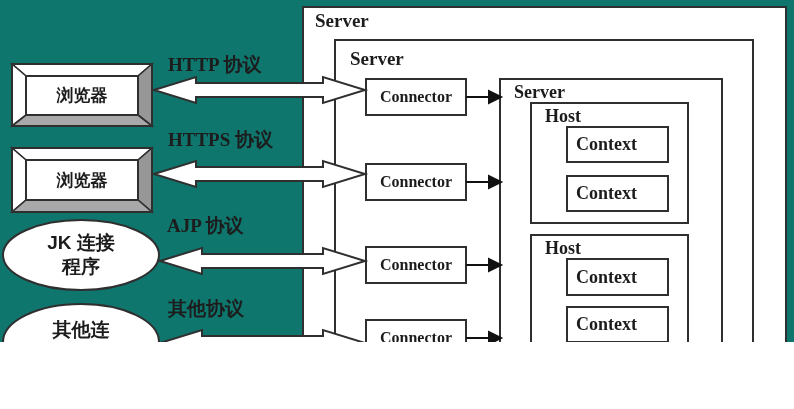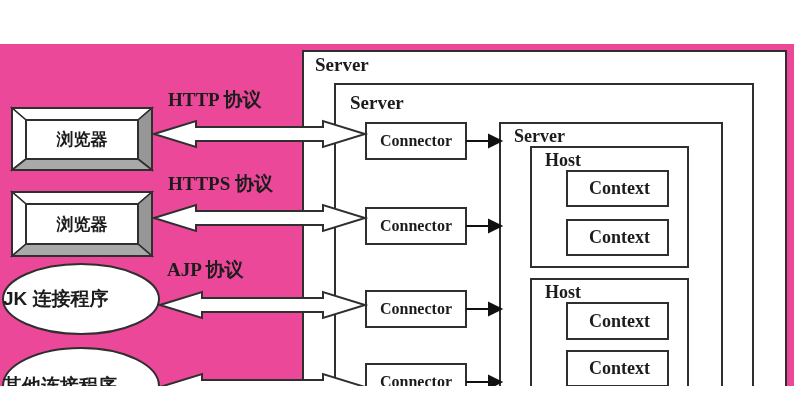--- a/index.html
+++ b/index.html
@@ -2,23 +2,22 @@
 <html><head>
 <meta charset="utf-8">
 <style>
   * { margin: 0; padding: 0; box-sizing: border-box; }
   html, body { background: #ffffff; }
   body { font-family: "Liberation Serif", serif; }
   .canvas {
     position: relative;
     width: 794px;
     height: 342px;
-    background: #ec4899;
+    background: #0f766e;
     overflow: hidden;
-    margin-top: 44px;
   }
   .canvas svg {
     position: absolute;
     left: 0; top: 0;
     width: 794px; height: 409px;
     z-index: 5;
   }
   .lbl {
     position: absolute;
     z-index: 10;
@@ -42,21 +41,21 @@
     align-items: center;
     justify-content: center;
     font-family: "Liberation Serif", serif;
     font-weight: 600;
     font-size: 16px;
   }
   .context-lbl {
     display: flex;
     align-items: center;
     justify-content: flex-start;
-    padding-left: 22px;
+    padding-left: 9px;
     font-family: "Liberation Serif", serif;
     font-weight: 600;
     font-size: 18px;
   }
   .protocol-lbl {
     font-family: "Liberation Serif", "Liberation Sans", sans-serif;
     font-weight: 700;
     font-size: 19px;
     line-height: 22px;
   }
@@ -64,22 +63,23 @@
     display: flex;
     align-items: center;
     justify-content: center;
     font-family: "Liberation Sans", "DejaVu Sans", sans-serif;
     font-weight: 700;
     font-size: 17px;
     color: #1c1c1c;
   }
   .ellipse-lbl {
     display: flex;
-    flex-direction: row;
+    flex-direction: column;
     align-items: center;
+    justify-content: center;
     font-family: "Liberation Sans", "DejaVu Sans", sans-serif;
     font-weight: 700;
     font-size: 19px;
     line-height: 24px;
     text-align: center;
     color: #1c1c1c;
   }
 </style>
 </head>
 <body>
@@ -151,23 +151,24 @@
   <div class="lbl centered-box-lbl" style="left:366px; top:79px;  width:100px; height:36px;">Connector</div>
   <div class="lbl centered-box-lbl" style="left:366px; top:164px; width:100px; height:36px;">Connector</div>
   <div class="lbl centered-box-lbl" style="left:366px; top:247px; width:100px; height:36px;">Connector</div>
   <div class="lbl centered-box-lbl" style="left:366px; top:320px; width:100px; height:36px;">Connector</div>
 
   <div class="lbl context-lbl" style="left:567px; top:127px; width:101px; height:35px;">Context</div>
   <div class="lbl context-lbl" style="left:567px; top:176px; width:101px; height:35px;">Context</div>
   <div class="lbl context-lbl" style="left:567px; top:259px; width:101px; height:36px;">Context</div>
   <div class="lbl context-lbl" style="left:567px; top:307px; width:101px; height:35px;">Context</div>
 
-  <div class="lbl protocol-lbl" style="left:168px; top:45px;">HTTP 协议</div>
+  <div class="lbl protocol-lbl" style="left:168px; top:54px;">HTTP 协议</div>
   <div class="lbl protocol-lbl" style="left:168px; top:129px;">HTTPS 协议</div>
   <div class="lbl protocol-lbl" style="left:167px; top:215px;">AJP 协议</div>
+  <div class="lbl protocol-lbl" style="left:168px; top:298px;">其他协议</div>
 
   <div class="lbl client-lbl" style="left:26px; top:76px;  width:112px; height:39px;">浏览器</div>
   <div class="lbl client-lbl" style="left:26px; top:160px; width:112px; height:40px;">浏览器</div>
 
   <div class="lbl ellipse-lbl" style="left:3px; top:231px; width:156px; height:48px;">
     <span>JK 连接</span>
     <span>程序</span>
   </div>
   <div class="lbl ellipse-lbl" style="left:3px; top:318px; width:156px; height:48px;">
     <span>其他连</span>

